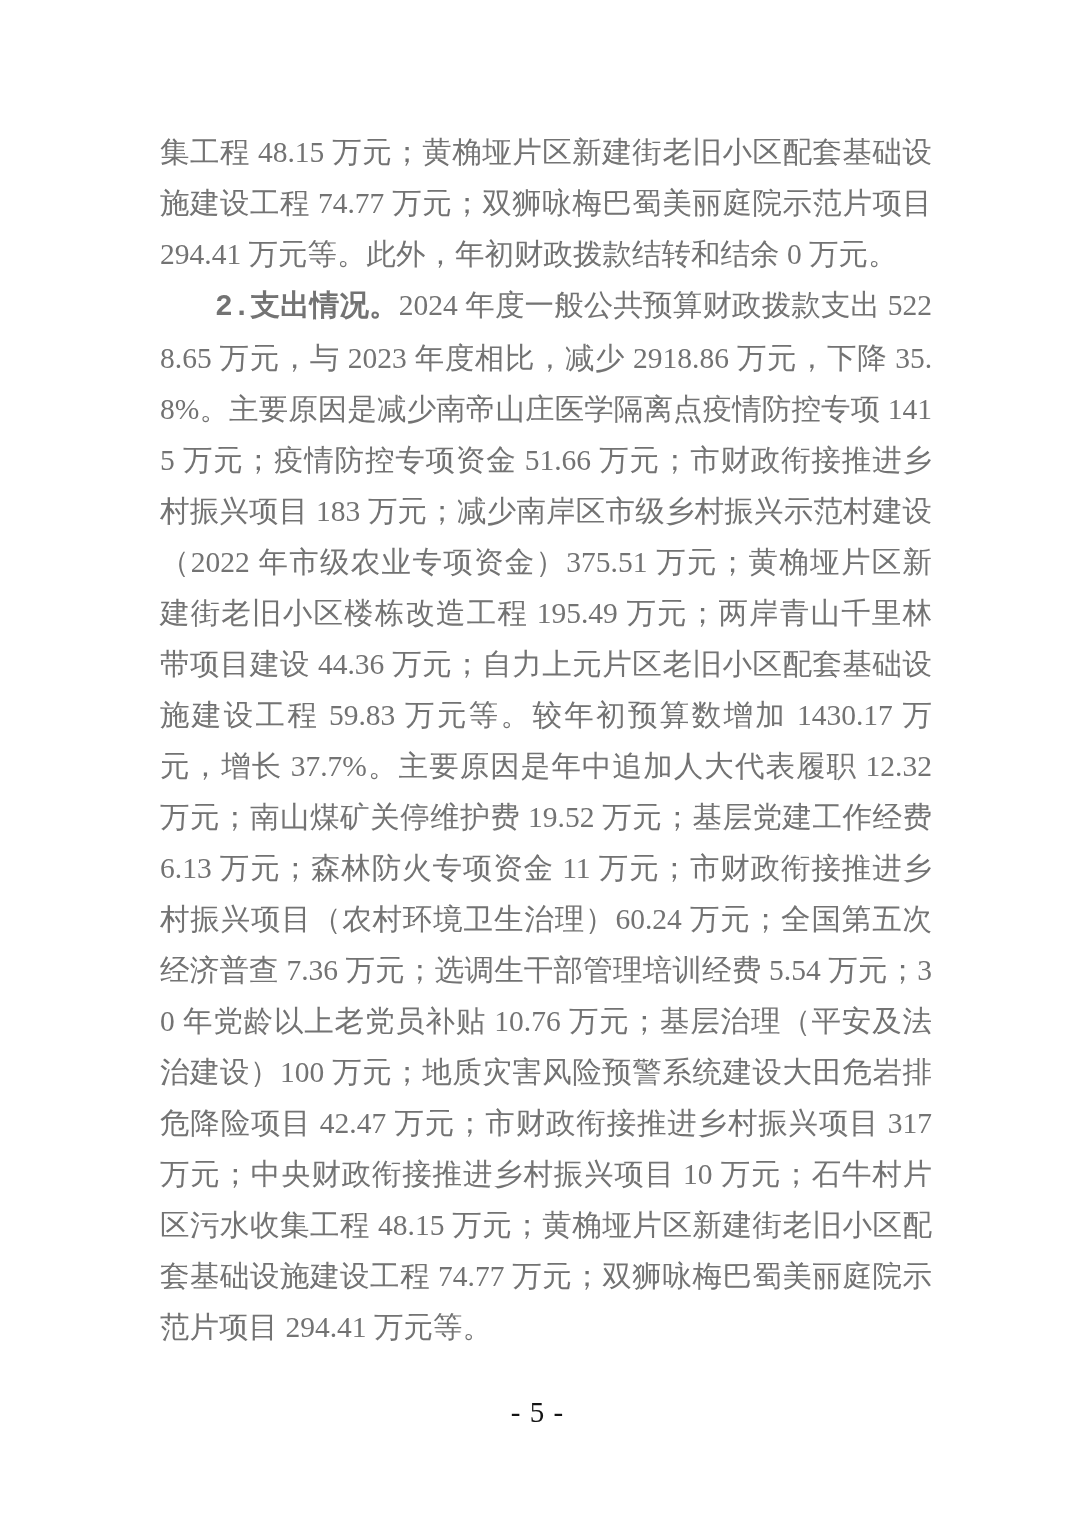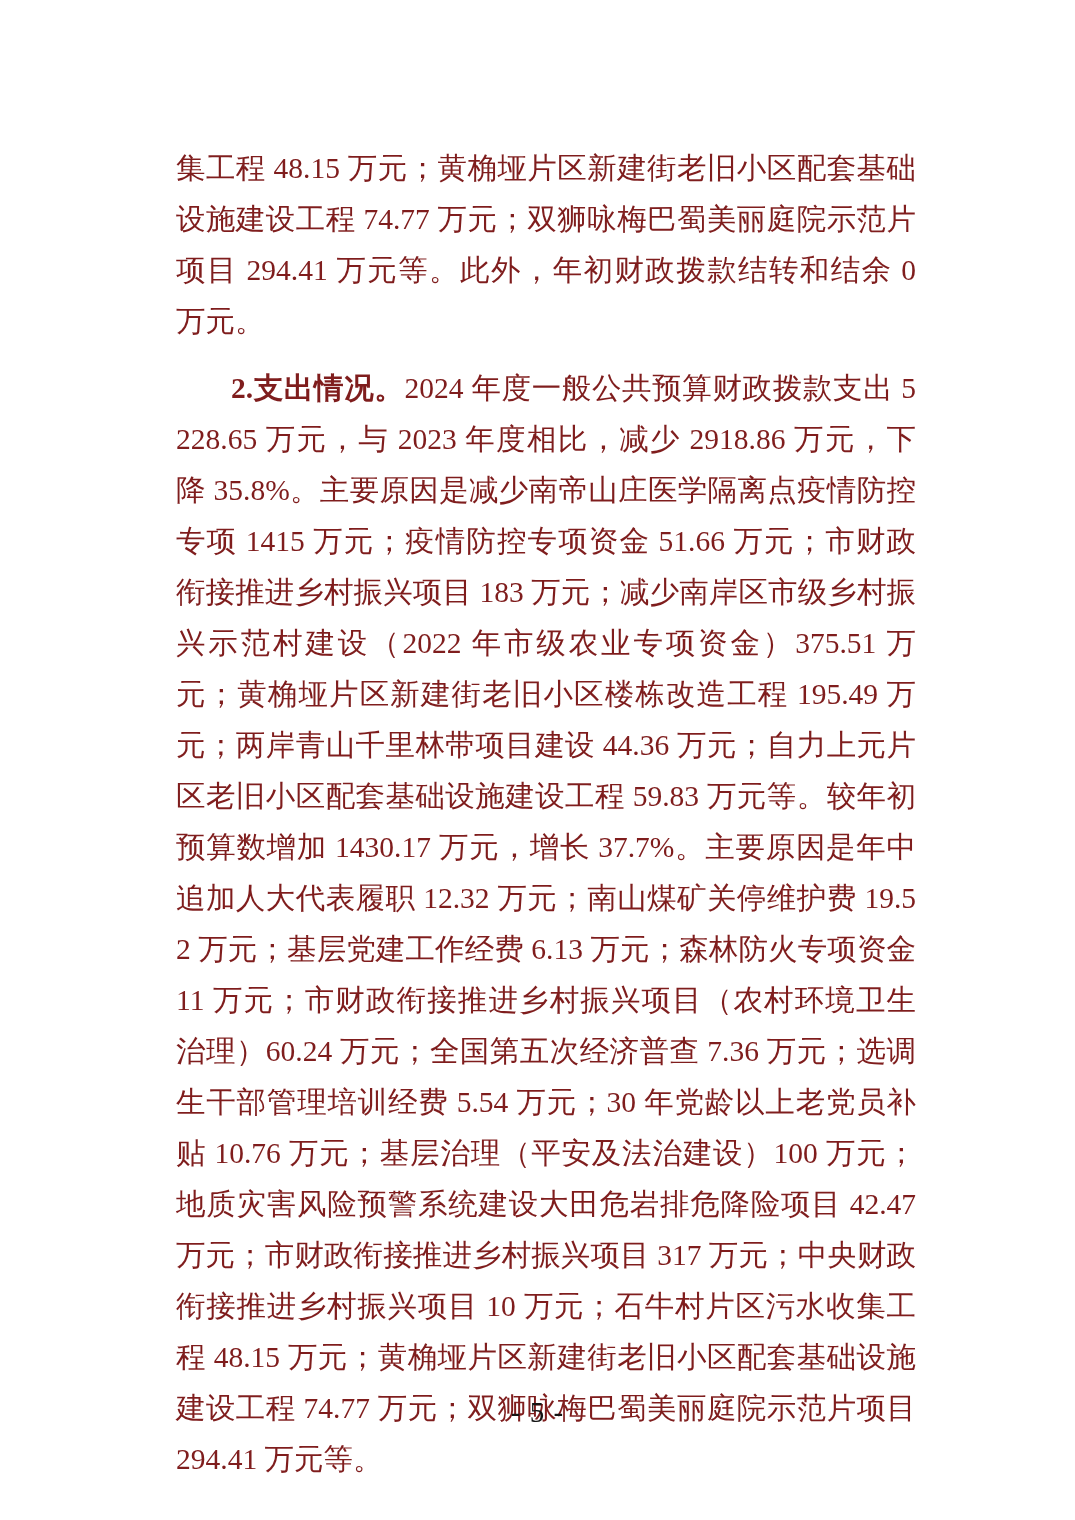--- a/index.html
+++ b/index.html
@@ -18,30 +18,30 @@
     inset: 0;
     background: #ffffff;
   }
   .text-block {
     position: absolute;
     left: 160px;
     top: 127px;
     width: 772px;
   }
   .para {
-    margin: 16px;
+    margin: 0;
     font-size: 29.5px;
     line-height: 51px;
     text-align: justify;
     text-justify: inter-ideograph;
-    color: #7f1d1d;
+    color: #737373;
     word-break: break-all;
   }
   .para.indented { text-indent: 55px; }
-  .para-heading { font-weight: bold; }
+  .para-heading { font-weight: bold; font-family: Liberation Mono, monospace; }
   .page-footer {
     position: absolute;
     left: 0;
     top: 1396px;
     width: 100%;
     text-align: center;
   }
   .page-number {
     font-size: 29px;
     letter-spacing: 1px;

